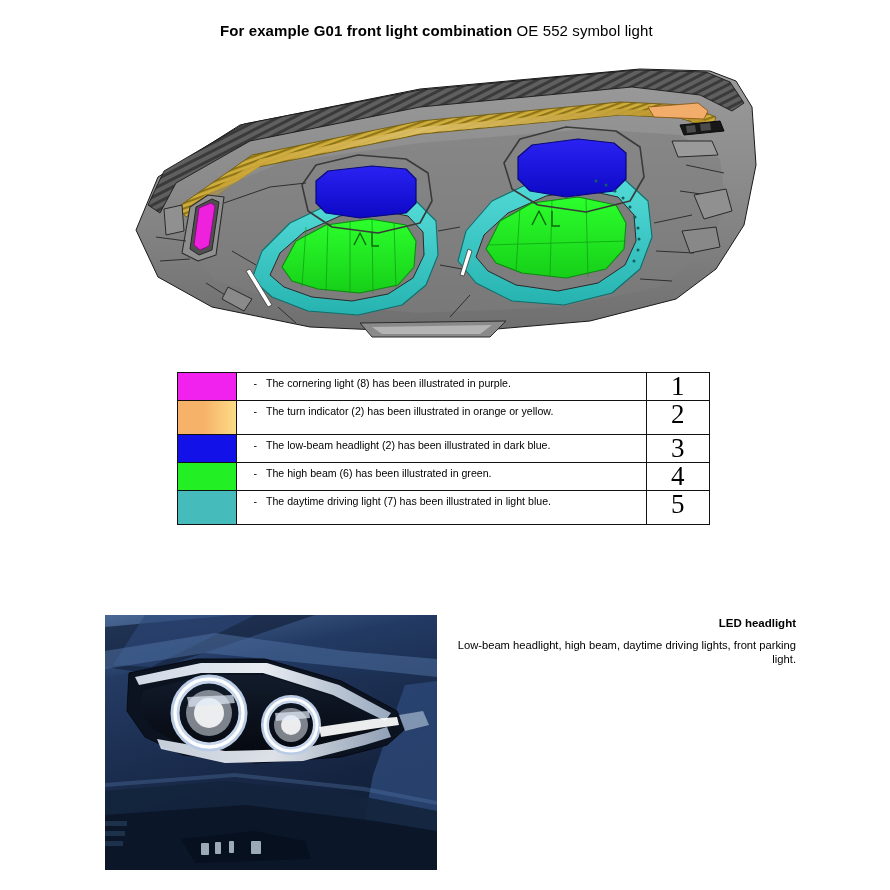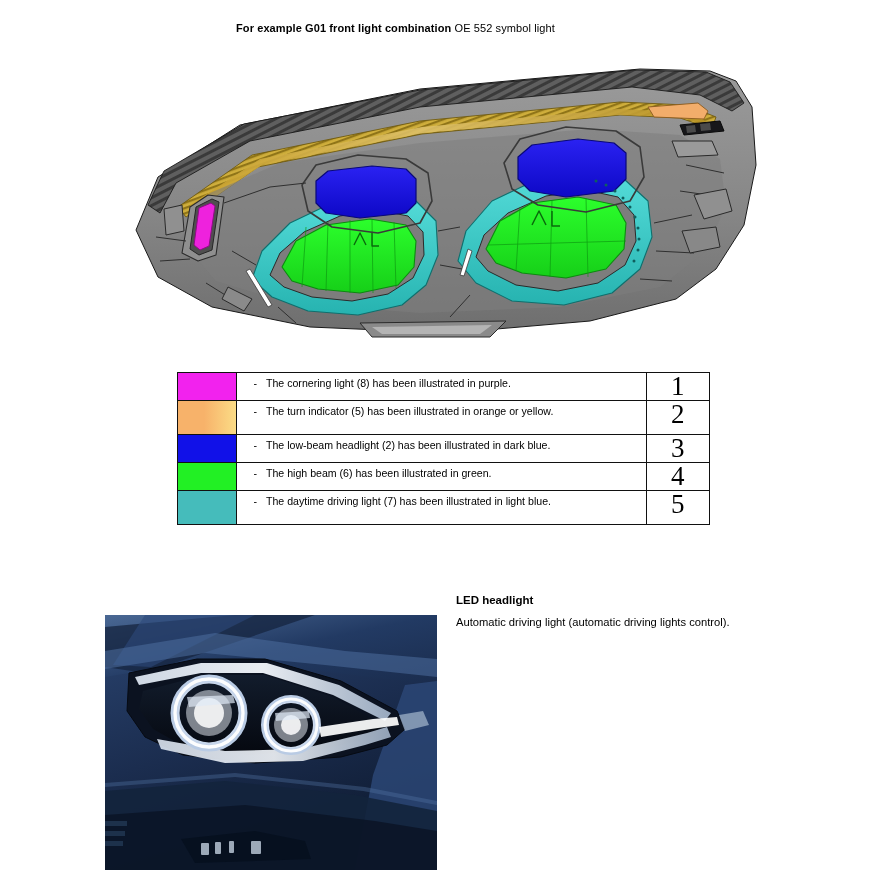--- a/index.html
+++ b/index.html
@@ -12,23 +12,23 @@
     height: 890px;
     position: relative;
     font-family: "Liberation Sans", sans-serif;
     color: #000000;
     overflow: hidden;
   }
 
   
   #doc-heading {
     position: absolute;
-    left: 236px;
+    left: 220px;
     top: 22px;
-    font-size: 11px;
+    font-size: 15px;
     letter-spacing: 0.1px;
     white-space: nowrap;
   }
   #doc-heading .bold { font-weight: bold; }
   #doc-heading .normal { font-weight: normal; }
 
   
   #headlight-figure {
     position: absolute;
     left: 120px;
@@ -103,22 +103,23 @@
     height: 255px;
     overflow: hidden;
     background: #16243f;
   }
   #car-photo svg { display:block; width: 100%; height: 100%; }
 
   
   #led-info {
     position: absolute;
     left: 456px;
-    top: 594px;
+    top: 617px;
     width: 340px;
+    text-align: right;
   }
   #led-title {
     font-size: 11.5px;
     font-weight: bold;
     margin: 0 0 9px 0;
   }
   #led-info p {
     margin: 0 0 9px 0;
     font-size: 11.2px;
     line-height: 14.2px;
@@ -316,21 +317,21 @@
       <td class="num-cell">1</td>
     </tr>
 
     <tr class="row-h2">
       <td class="swatch-cell">
         <span class="swatch" style="background:linear-gradient(to right,#f7b26a 0%,#f7b26a 45%,#fbdc86 100%)"></span>
       </td>
       <td class="desc-cell">
         <div class="desc-inner">
           <span class="dash">-</span>
-          <span class="desc-text">The turn indicator (5) has been illustrated in orange or yellow.</span>
+          <span class="desc-text">The turn indicator (2) has been illustrated in orange or yellow.</span>
         </div>
       </td>
       <td class="num-cell">2</td>
     </tr>
 
     <tr class="row-h1">
       <td class="swatch-cell">
         <span class="swatch" style="background:#1111e8"></span>
       </td>
       <td class="desc-cell">
@@ -463,14 +464,14 @@
       <rect x="0" y="216" width="20" height="5"></rect>
       <rect x="0" y="226" width="18" height="5"></rect>
     </g>
 
     <path d="M0,168 L130,158 L260,172 L332,186 L332,190 L258,176 L130,162 L0,172 Z" fill="#5678a8" opacity="0.35"></path>
   </svg>
 </div>
 
 <div id="led-info">
   <div id="led-title">LED headlight</div>
-  <p>Automatic driving light (automatic driving lights control).</p>
+  <p>Low-beam headlight, high beam, daytime driving lights, front parking light.</p>
 </div>
 
 </body></html>

